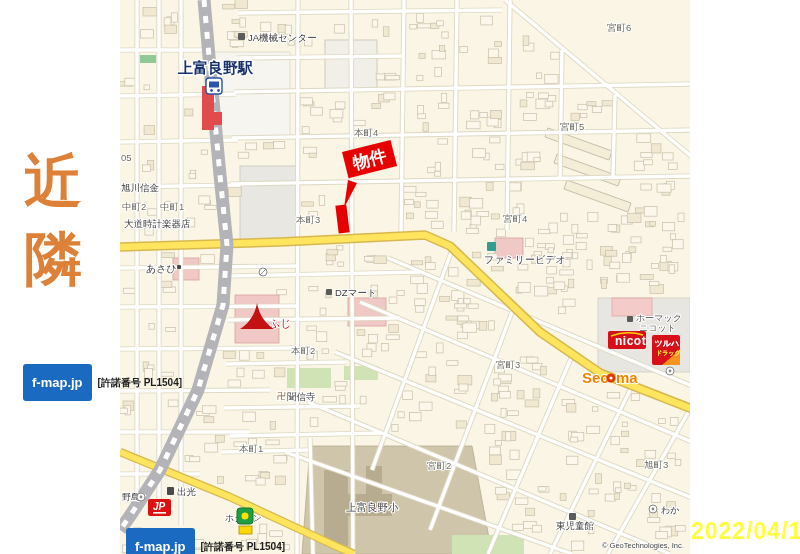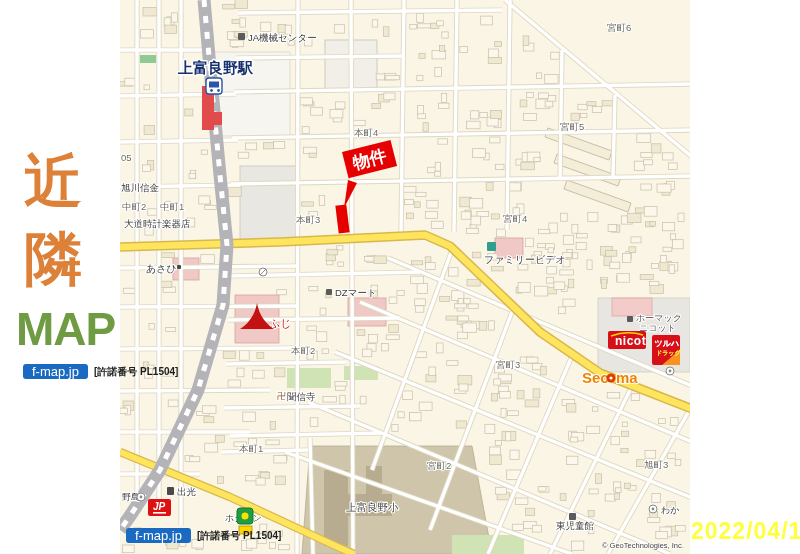--- a/index.html
+++ b/index.html
@@ -7,35 +7,34 @@
          font-family:"Liberation Sans",sans-serif;}
   .sidebar{position:absolute;left:0;top:0;width:120px;height:554px;background:#fff;z-index:4;}
   .kanji{position:absolute;left:24px;font-size:58px;font-weight:bold;line-height:1;}
   .kanji1{top:152px;}
   .kanji2{top:230px;}
   .map-word{position:absolute;left:16px;top:306px;font-size:46px;font-weight:bold;
             letter-spacing:-1px;line-height:1;}
   .license{position:absolute;display:flex;align-items:center;z-index:6;white-space:nowrap;}
   .license-top{left:23px;top:364px;}
   .license-bottom{left:126px;top:528px;}
-  .badge{color:#fff;font-size:13px;font-weight:normal;padding:0 9px;border-radius:3px;}
+  .badge{color:#fff;font-size:13px;font-weight:bold;padding:11px 9px;border-radius:3px;}
   .lic-text{margin-left:6px;font-size:10px;font-weight:bold;color:#1c1c1c;}
   .date-stamp{position:absolute;left:691px;top:518px;font-size:23px;font-weight:bold;
               letter-spacing:1px;z-index:6;}
   #map-svg{position:absolute;left:120px;top:0;z-index:1;}
   svg text{font-family:"Liberation Sans",sans-serif;}
 </style>
 </head>
 <body>
 
 <div class="stage">
   <div class="sidebar">
     <div class="kanji kanji1" style="color: rgb(221, 128, 56);">近</div>
     <div class="kanji kanji2" style="color: rgb(221, 128, 56);">隣</div>
-    <div class="map-word" style="color: rgb(111, 155, 66);">MAP</div>
   </div>
 
   <div class="license license-top">
     <span class="badge" style="background: rgb(26, 106, 193);">f-map.jp</span>
     <span class="lic-text">[許諾番号 PL1504]</span>
   </div>
 
   <svg id="map-svg" width="570" height="554" viewBox="0 0 570 554">
       <rect x="0" y="0" width="570" height="554" fill="#faf5e4"></rect>
       <g>

